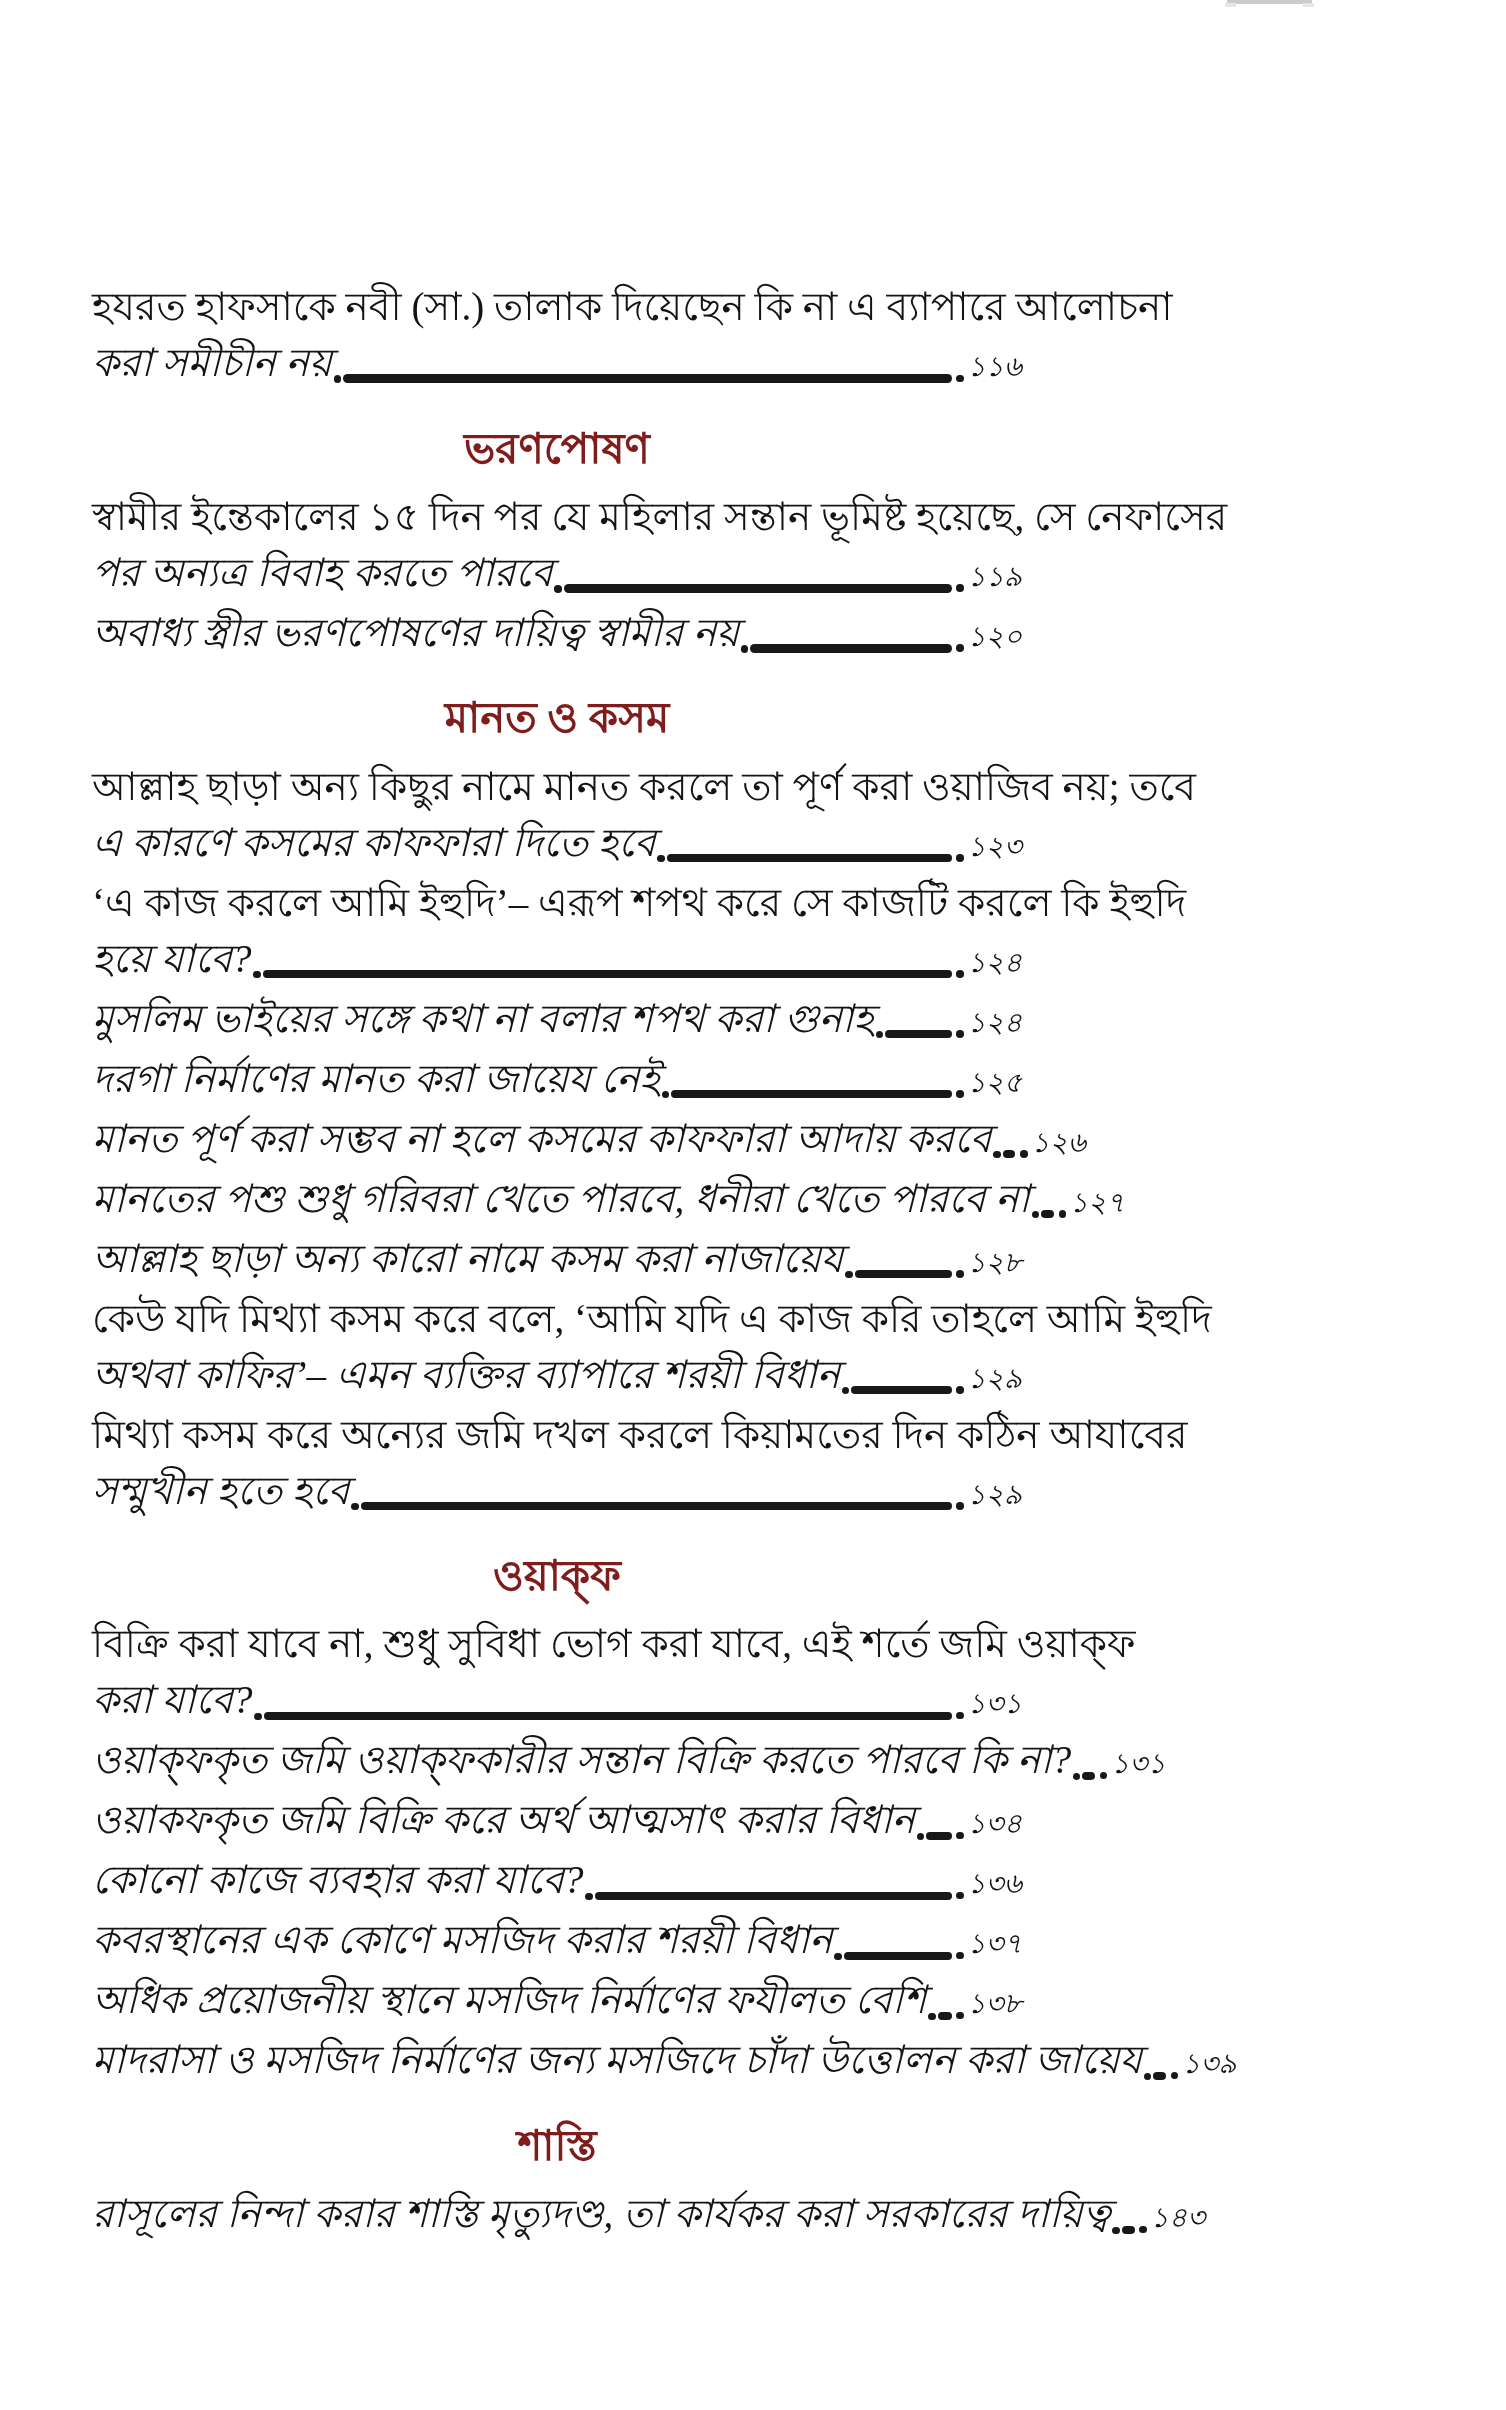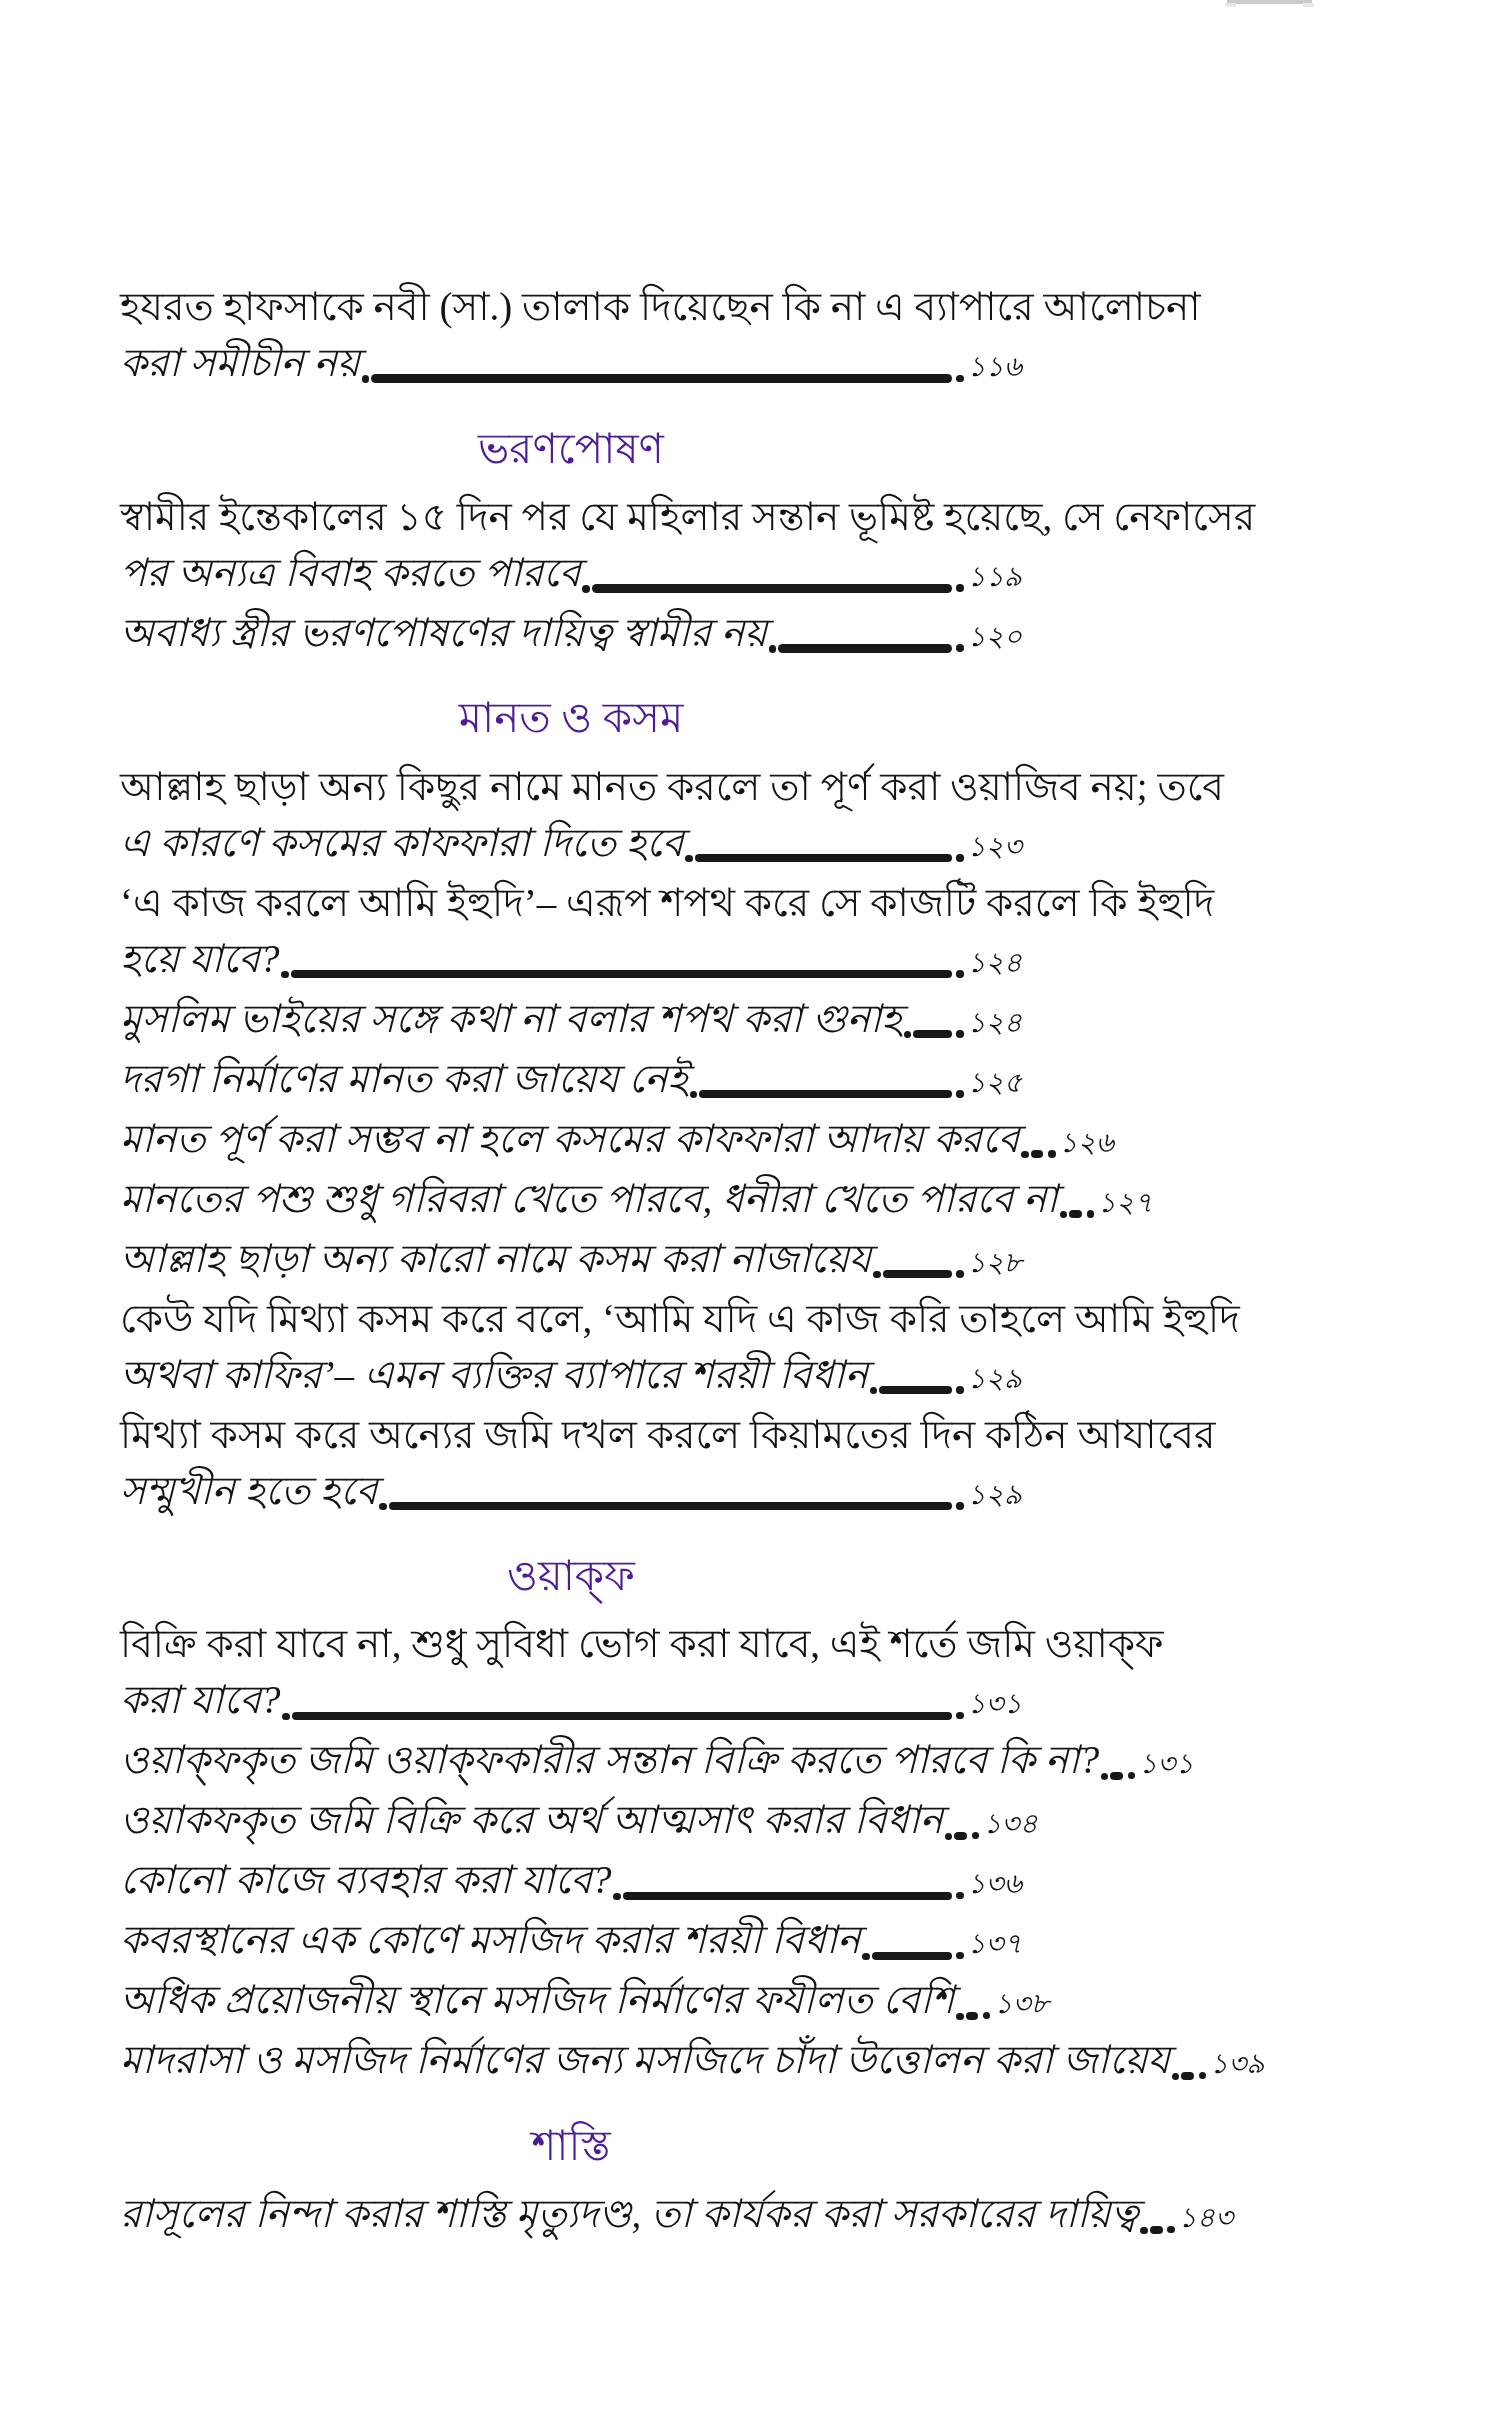--- a/index.html
+++ b/index.html
@@ -12,25 +12,25 @@
     position:absolute;top:0;left:1227px;width:85px;height:3.8px;
     background:#bfbfbf;opacity:.8;
   }
   .scan-artifact::before,.scan-artifact::after{
     content:"";position:absolute;top:2.8px;width:11.3px;height:4.7px;background:#e2e2e2;
   }
   .scan-artifact::before{left:-1.9px;}
   .scan-artifact::after{right:-1.9px;}
   .toc{
     position:absolute;top:0;left:0;width:1215px;
-    padding:279px 193px 0 120px;box-sizing:border-box;
+    padding:279px 193px 0 92px;box-sizing:border-box;
   }
   .section-heading{
     margin:24.5px 0 11.3px 0;padding:0;text-align:center;
-    font-size:42px;line-height:58px;font-weight:400;color:#4c1d95;
+    font-size:42px;line-height:58px;font-weight:700;color:#7f1d1d;
   }
   .section-heading:empty{display:none;margin:0;}
   .entry-line,.entry-last{
     font-size:39px;line-height:56px;white-space:nowrap;
   }
   .entry-last{display:flex;align-items:baseline;font-style:italic;}
   .entry-text{flex:0 0 auto;white-space:nowrap;}
   .leader{
     flex:1 1 28px;min-width:26px;position:relative;align-self:stretch;margin:0 0.9px;
   }

